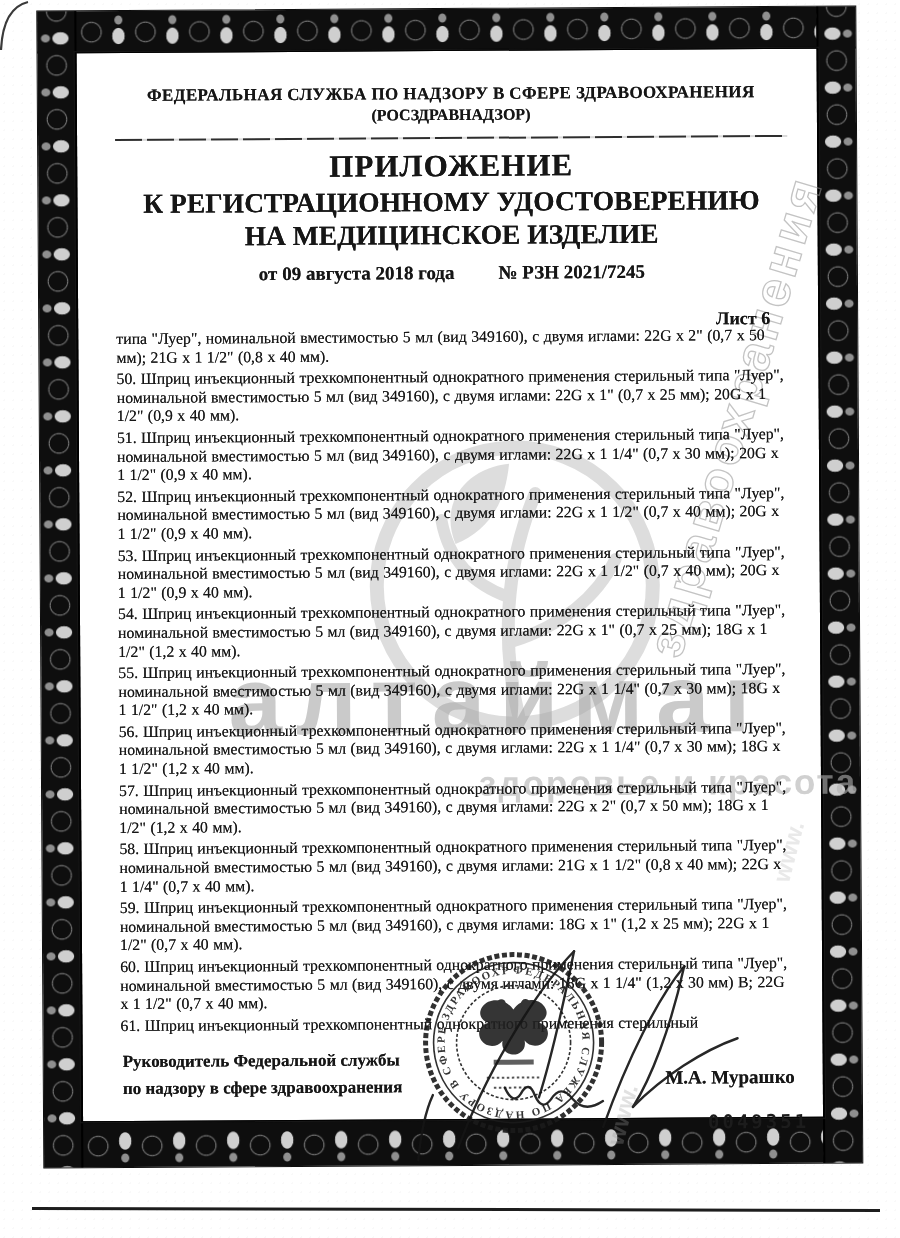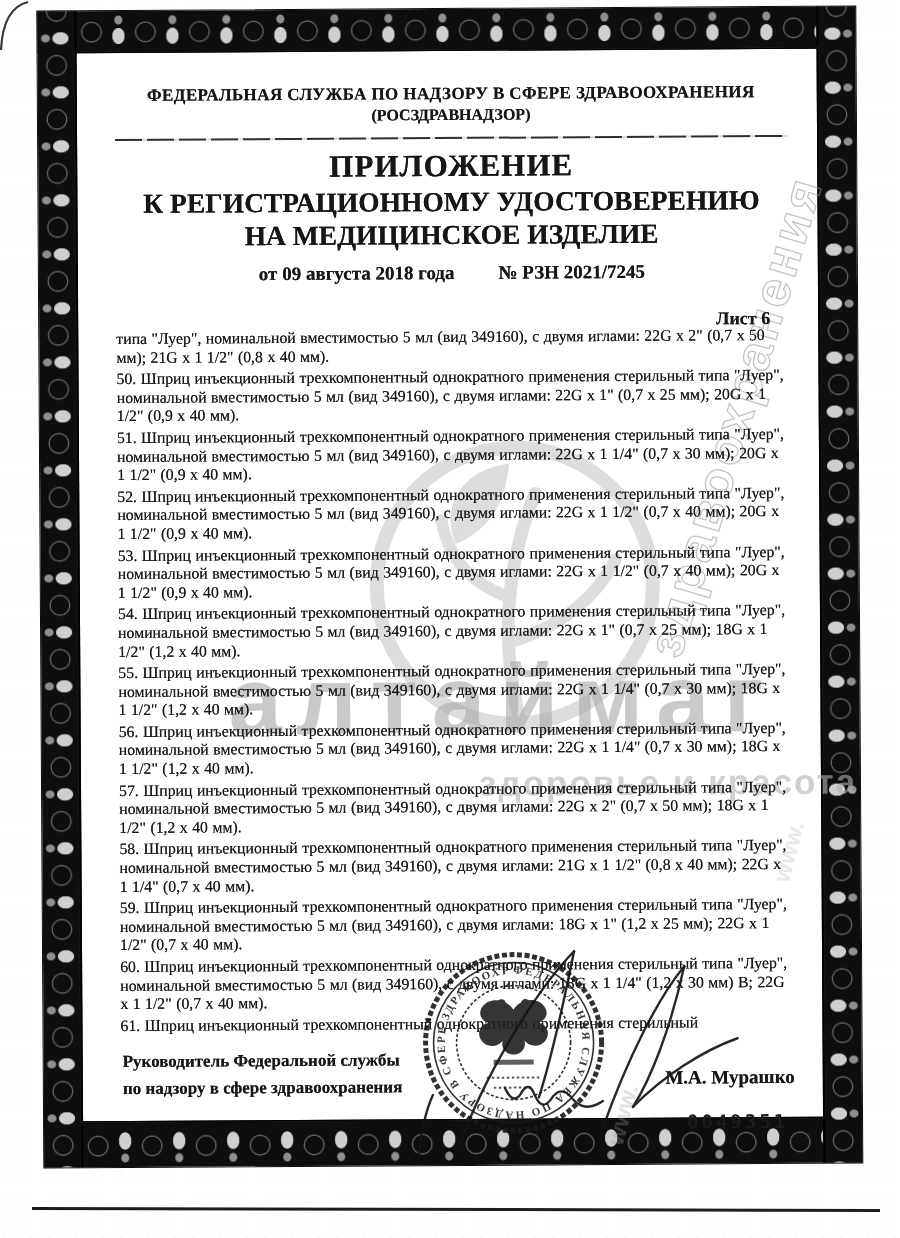--- a/index.html
+++ b/index.html
@@ -76,21 +76,21 @@
   .list { position:absolute; left:118px; top:328px; width:672px; z-index:3;
           font-size:15.8px; line-height:18.6px; word-spacing:.5px;
           text-shadow:0 0 .45px rgba(25,25,25,.8); }
   .list p { margin:0 0 3px 0; }
 
   
   .signer-title { position:absolute; left:120px; top:1046px; z-index:3; font-weight:700;
                   font-size:17px; line-height:27px; text-shadow:0 0 .5px rgba(20,20,20,.8); }
   .signer-name { position:absolute; top:1068px; right:108px; z-index:6; font-weight:700;
                  font-size:19px; text-shadow:0 0 .5px rgba(20,20,20,.8);margin-left:47px; }
-  .serial { position:absolute; top:1112px; right:115px; z-index:6;
+  .serial { position:absolute; top:1112px; right:94px; z-index:6;
             font-family:"DejaVu Sans Mono", monospace; font-weight:700; font-size:19px;
             letter-spacing:3px; color:#1c1c1c; }
 
   
   .wm-logo { position:absolute; left:350px; top:418px; z-index:1; opacity:.5; }
   .wm-shop { position:absolute; left:228px; top:645px; z-index:1;
              font-family:"Liberation Sans", sans-serif; font-weight:700;
              font-size:96px; letter-spacing:14px; color:#ababab; opacity:.62; }
   .wm-tag  { position:absolute; left:478px; top:764px; z-index:1;
              font-family:"Liberation Sans", sans-serif; font-weight:700;

